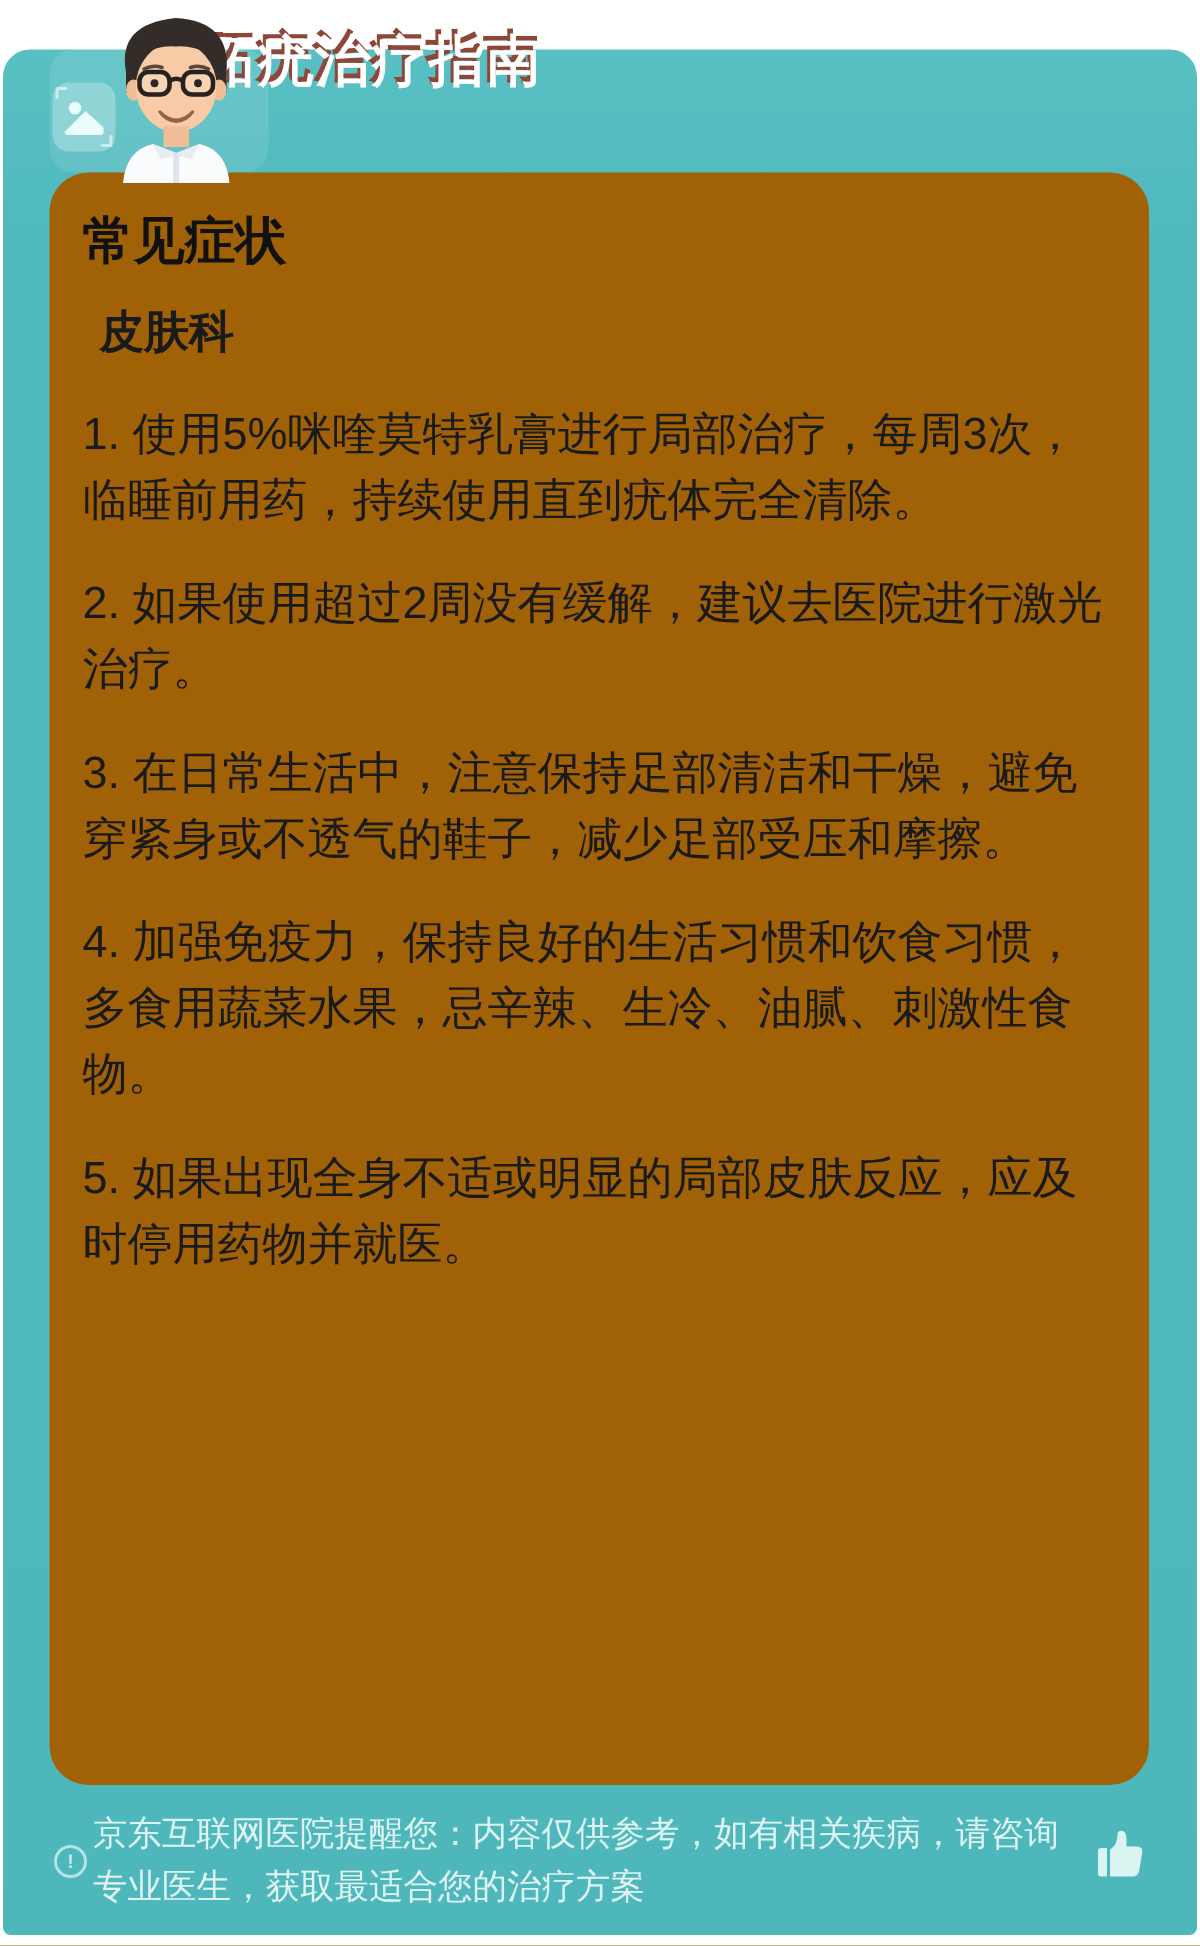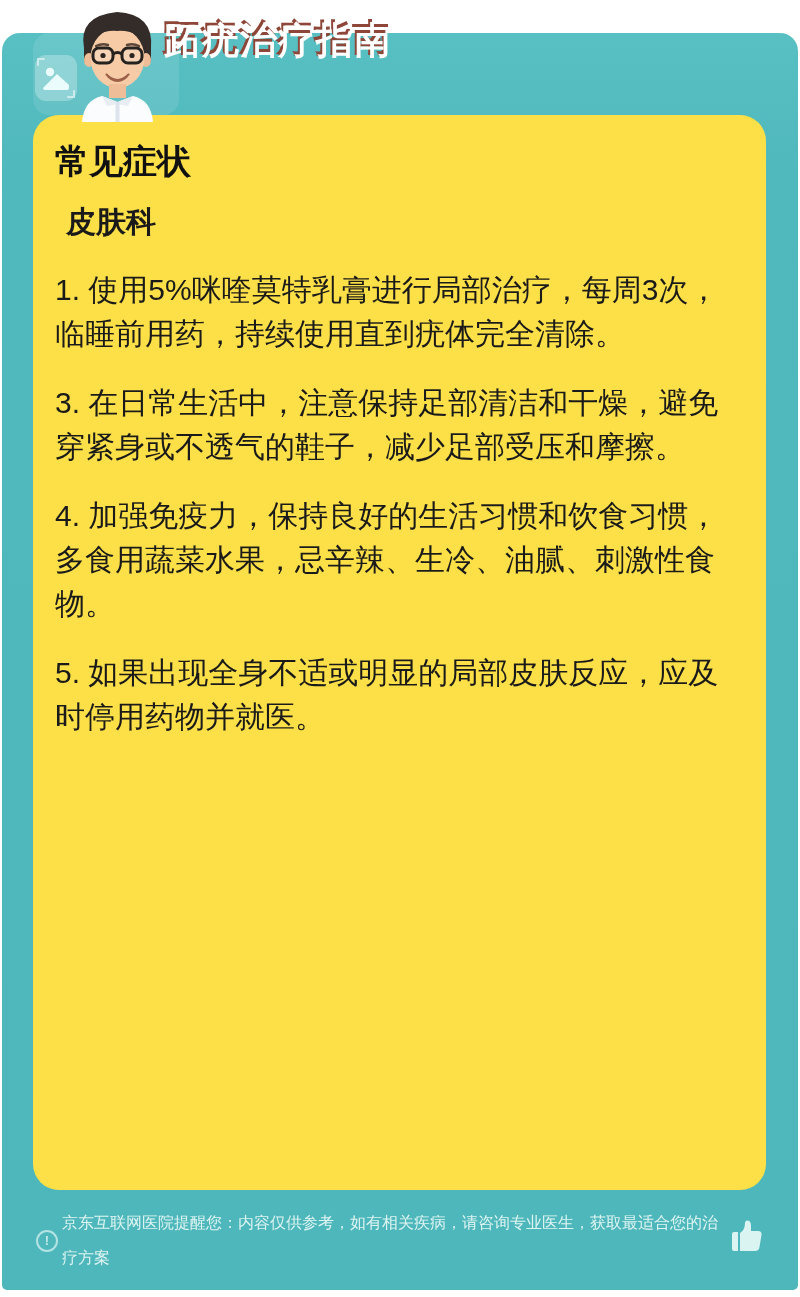--- a/index.html
+++ b/index.html
@@ -15,29 +15,29 @@
   .header-glow{
     position:absolute;left:31px;top:0;width:146px;height:82px;
     background:rgba(255,255,255,0.10);border-radius:16px;
   }
   .photo-badge{
     position:absolute;left:33px;top:22px;width:42px;height:46px;
     background:rgba(255,255,255,0.28);border-radius:11px;
   }
   .photo-badge svg{position:absolute;left:0;top:0;}
   .page-title{
-    position:absolute;left:164px;top:16px;
+    position:absolute;left:134px;top:16px;
     font-size:37px;font-weight:700;color:#ffffff;letter-spacing:1px;
     text-shadow:-2px -3px 0 #8e4638;
     white-space:nowrap;
   }
   .avatar{position:absolute;left:62px;top:2px;width:110px;height:120px;z-index:3;}
   .card{
     position:absolute;left:33px;top:115px;width:733px;height:1075px;
-    background:#fde047;border-radius:26px;z-index:2;
+    background:#a16207;border-radius:26px;z-index:2;
     box-sizing:border-box;padding:24px 22px 20px 22px;
     color:#161616;
   }
   .card h2{
     margin:0;padding:0;font-size:34px;line-height:44px;font-weight:700;color:#111111;
   }
   .card h2.spaced{margin-top:22px;}
   .card p.body-text{
     margin:14px 0 0 0;font-size:30px;line-height:47px;color:#1a1a1a;
   }
@@ -50,21 +50,21 @@
   .footer{
     position:absolute;left:0;top:1205px;width:800px;height:80px;z-index:2;
   }
   .warn-icon{
     position:absolute;left:36px;top:25px;width:18px;height:18px;
     border:2px solid rgba(235,250,249,0.65);border-radius:50%;
     color:rgba(235,250,249,0.75);font-size:13px;line-height:18px;text-align:center;font-weight:700;
   }
   .footer-text{
     position:absolute;left:62px;top:0;width:664px;
-    font-size:16px;line-height:35px;color:#ddf4f2;
+    font-size:23px;line-height:35px;color:#ddf4f2;
   }
   .thumb-icon{position:absolute;left:726px;top:12px;width:40px;height:40px;cursor:pointer;}
 </style>
 </head>
 <body>
 
 <div class="teal-panel">
   <div class="header-glow"></div>
 
   <div class="photo-badge">
@@ -98,20 +98,21 @@
   <path d="M40 94 L55.5 100 L71 94 L66 104 L55.5 102 L45 104 Z" fill="#e8edf4"></path>
   <rect x="53.5" y="100" width="4" height="20" fill="#dde4ee"></rect>
 </svg>
 
 <div class="card">
   <h2>常见症状</h2>
 
   <p class="dept">皮肤科</p>
 
   <p class="list-item">1. 使用5%咪喹莫特乳膏进行局部治疗，每周3次，临睡前用药，持续使用直到疣体完全清除。</p>
+  <p class="list-item">2. 如果使用超过2周没有缓解，建议去医院进行激光治疗。</p>
   <p class="list-item">3. 在日常生活中，注意保持足部清洁和干燥，避免穿紧身或不透气的鞋子，减少足部受压和摩擦。</p>
   <p class="list-item">4. 加强免疫力，保持良好的生活习惯和饮食习惯，多食用蔬菜水果，忌辛辣、生冷、油腻、刺激性食物。</p>
   <p class="list-item">5. 如果出现全身不适或明显的局部皮肤反应，应及时停用药物并就医。</p>
 </div>
 
 <div class="footer">
   <div class="warn-icon">!</div>
   <div class="footer-text">京东互联网医院提醒您：内容仅供参考，如有相关疾病，请咨询专业医生，获取最适合您的治疗方案</div>
   <svg class="thumb-icon" viewBox="0 0 40 40">
     <path d="M6 17 Q6 15 8 15 L12 15 L12 34 L8 34 Q6 34 6 32 Z" fill="#d9f4f1"></path>

